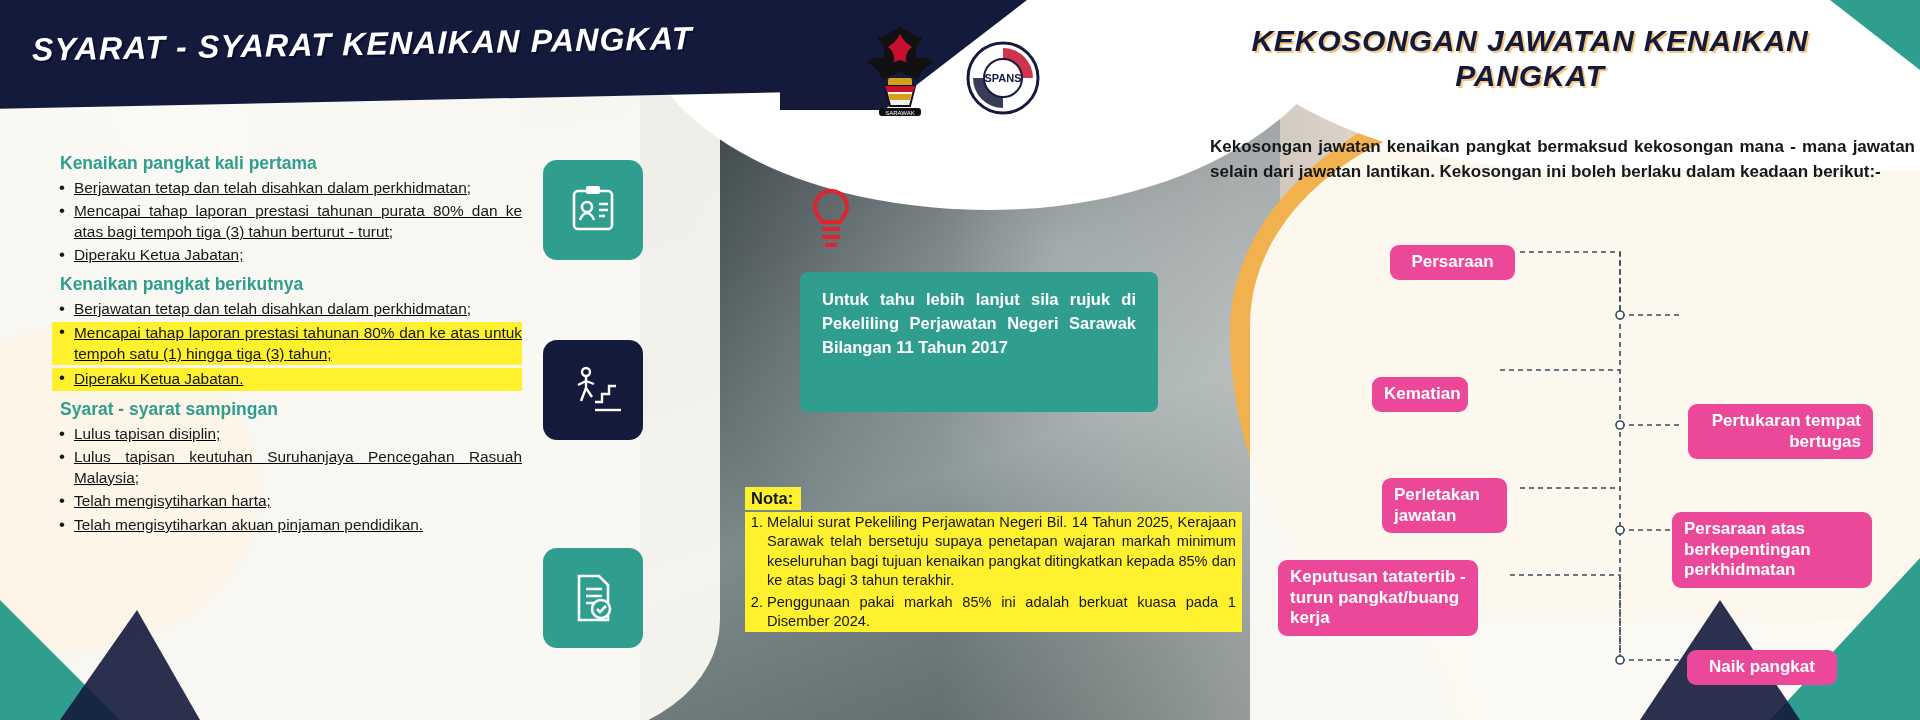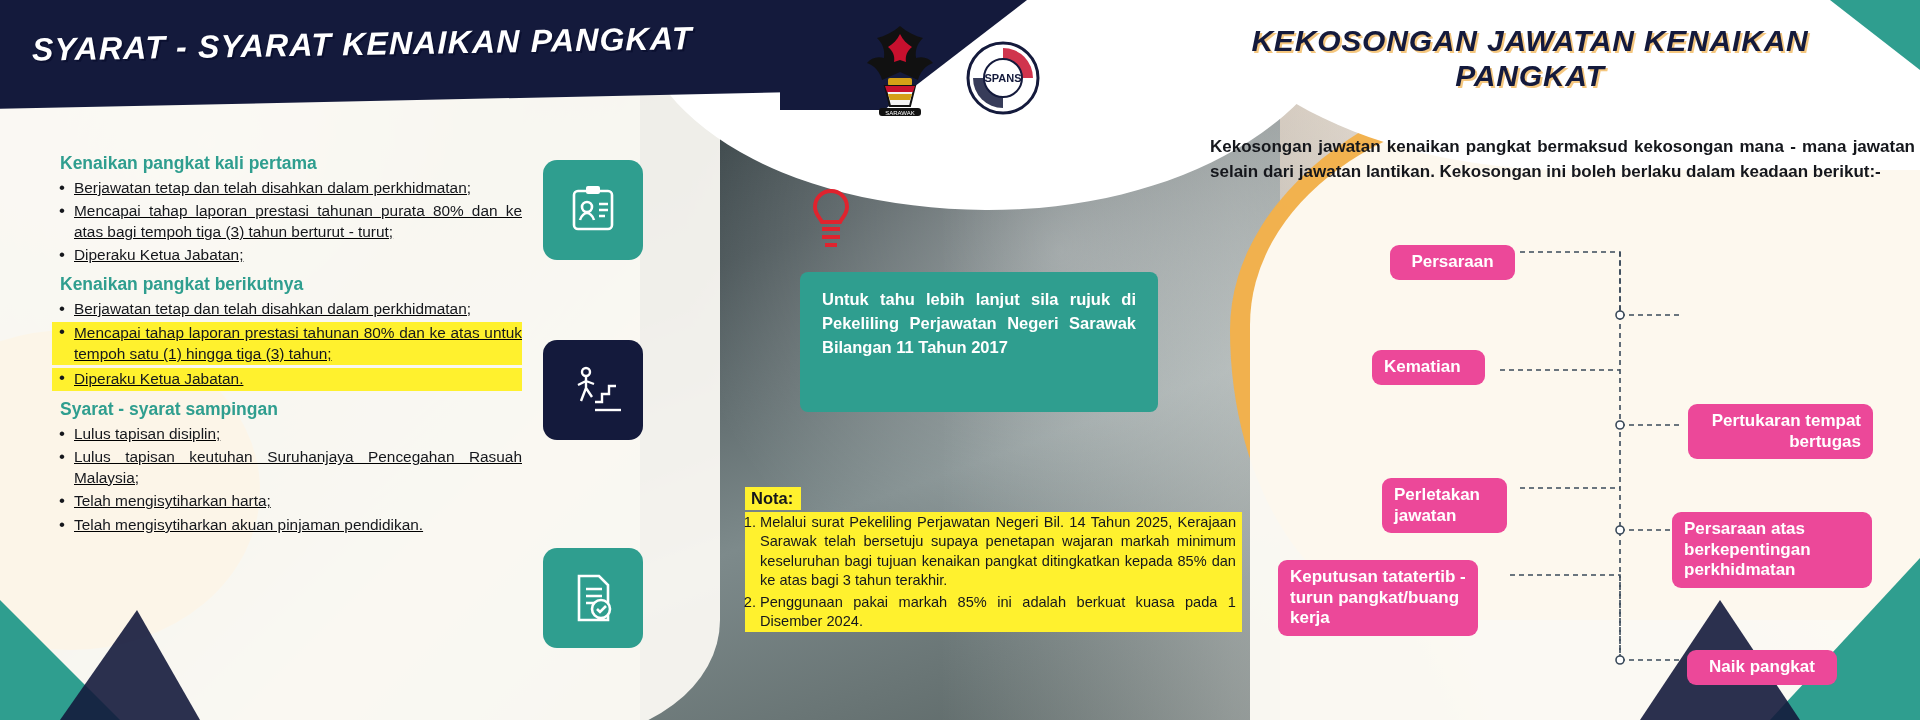--- a/index.html
+++ b/index.html
@@ -217,21 +217,21 @@
   
   .nota-wrap { position: absolute; left: 745px; top: 487px; width: 500px; }
   .nota-title {
     display: inline-block;
     background: #fff12e;
     font-weight: 700; font-size: 16.5px; color: #15171c;
     padding: 2px 8px 2px 6px;
   }
   ol.nota {
     margin: 2px 0 0 0;
-    padding-left: 15px;
+    padding-left: 22px;
     background: #fff12e;
     width: 497px;
   }
   ol.nota li {
     font-size: 14.6px;
     line-height: 1.33;
     color: #15171c;
     text-align: justify;
     padding: 1px 6px 1px 0;
   }
@@ -246,21 +246,21 @@
   .pill {
     position: absolute;
     background: #ec4899;
     color: #ffffff;
     font-size: 17px; font-weight: 700;
     border-radius: 9px;
     padding: 7px 12px;
     line-height: 1.22;
   }
   .pill-persaraan     { left: 1390px; top: 245px; width: 125px; text-align: center;}
-  .pill-kematian      { left: 1372px; top: 350px; width: 113px; text-align: left;}
+  .pill-kematian      { left: 1372px; top: 377px; width: 96px; text-align: right;}
   .pill-perletakan    { left: 1382px; top: 478px; width: 125px; }
   .pill-keputusan     { left: 1278px; top: 560px; width: 200px; }
   .pill-perwujudan    { left: 1672px; top: 290px; width: 160px; }
   .pill-pertukaran    { left: 1688px; top: 404px; width: 185px; text-align: right; }
   .pill-persaraan-atas{ left: 1672px; top: 512px; width: 200px; }
   .pill-naik          { left: 1672px; top: 650px; width: 150px; text-align: center; margin-left: 15px;}
 
   svg.connectors { position: absolute; left: 1500px; top: 230px; width: 200px; height: 460px; }
 
   

